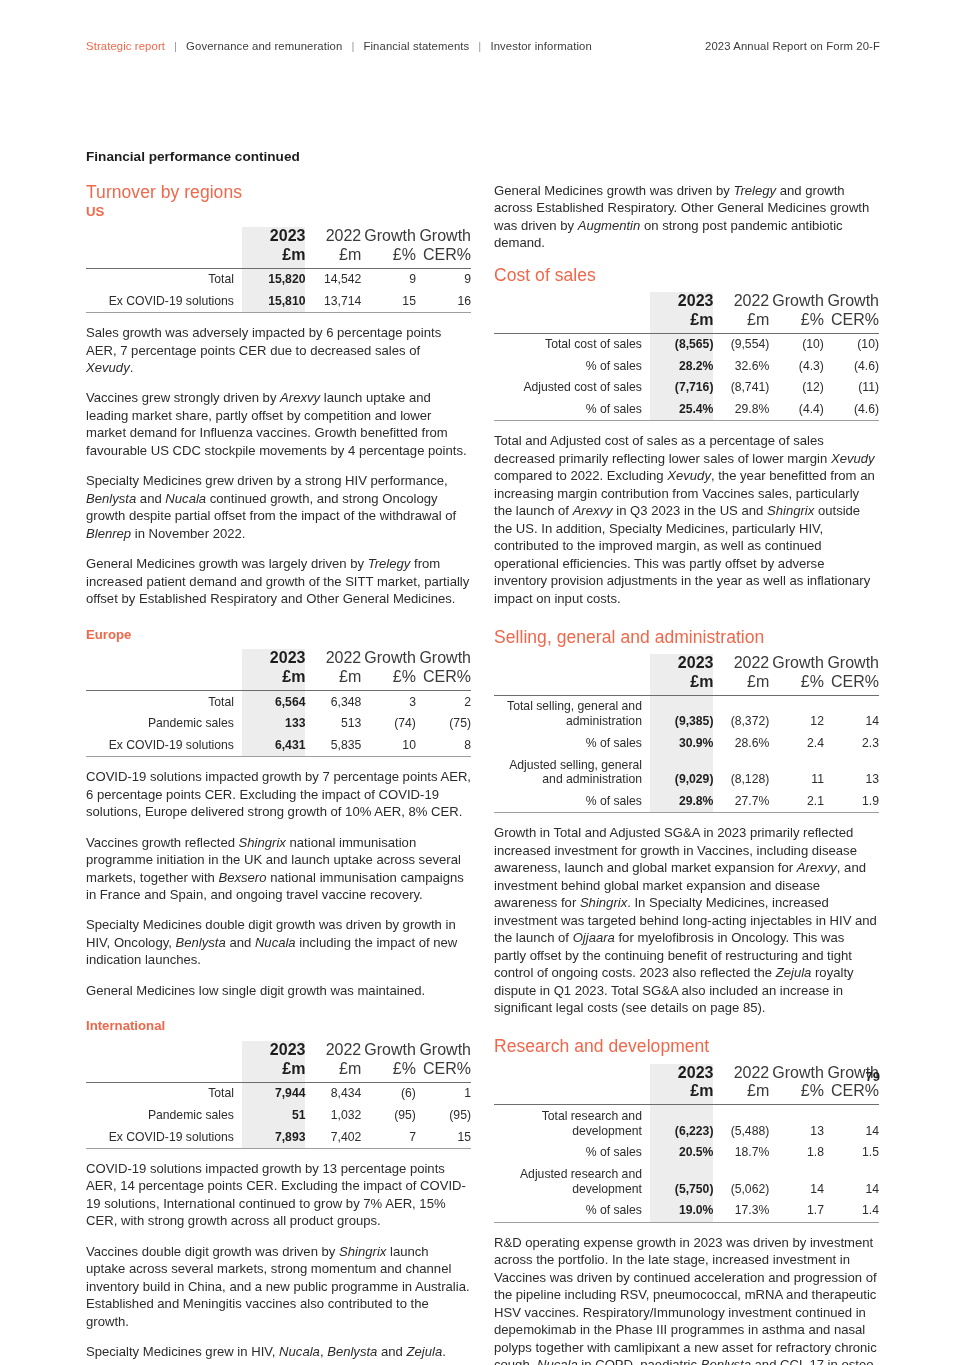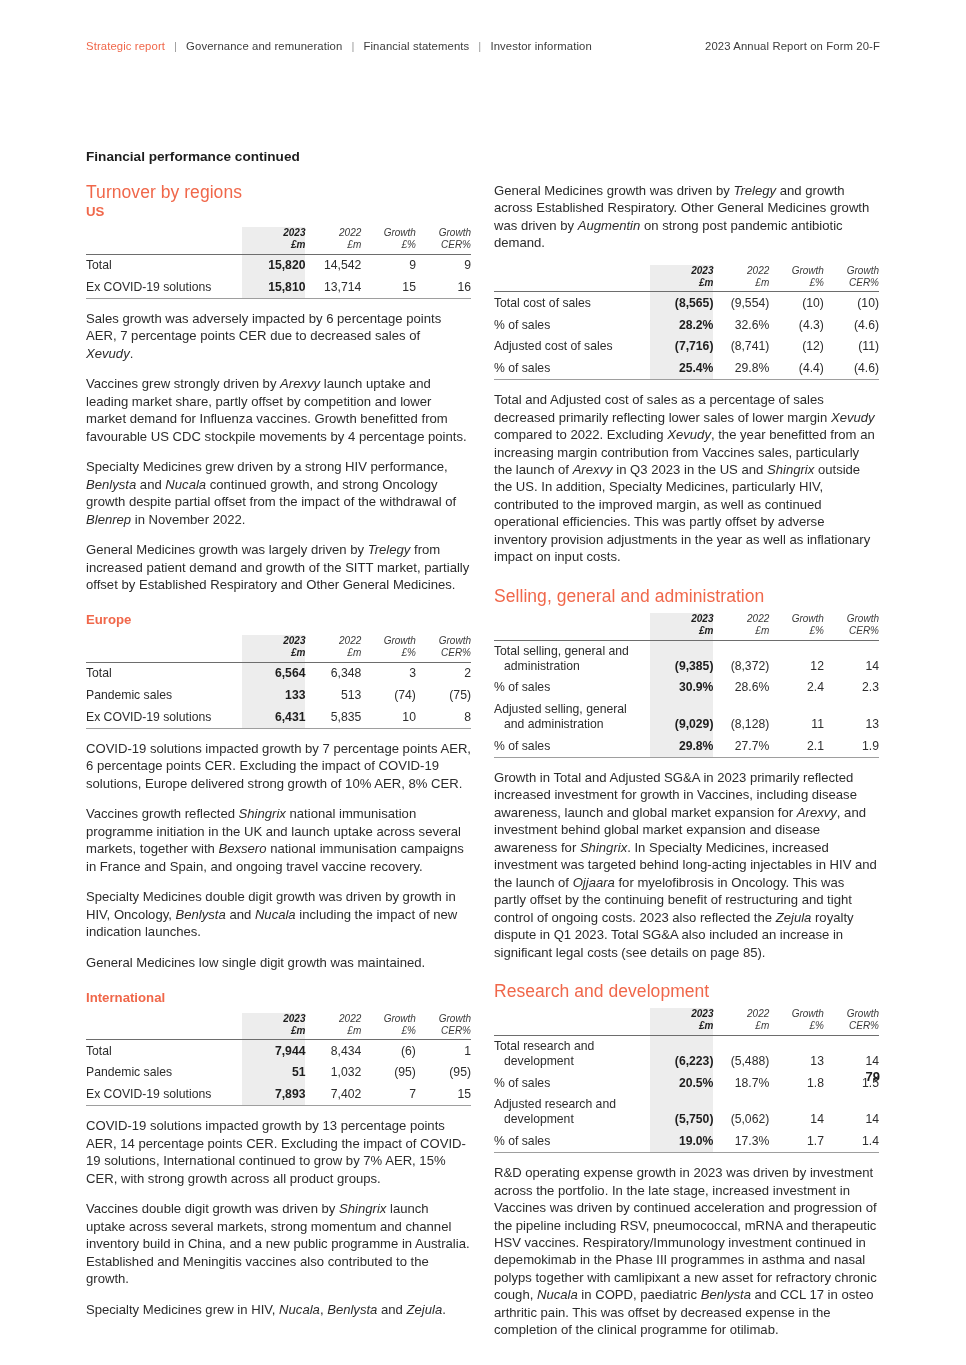--- a/index.html
+++ b/index.html
@@ -123,40 +123,39 @@
   table.fin th,
   table.fin td {
     padding: 0;
     vertical-align: bottom;
     font-weight: normal;
   }
   table.fin thead th {
     text-align: right;
     line-height: 1.18;
     padding-bottom: 3px;
-    font-size: 10px;
+    font-size: 16px;
     color: #3a3a3a;
     white-space: pre-line;
-    font-style: italic;
   }
   table.fin thead th.lbl { text-align: left; }
   table.fin thead th.y23 {
     font-weight: bold;
     color: #1d1d1d;
   }
   table.fin thead tr.hdr th {
     border-bottom: 1.1px solid #6d6d6d;
   }
   table.fin tbody td {
     text-align: right;
     padding: 3.4px 0 3.4px 0;
     line-height: 1.22;
   }
   table.fin tbody td.lbl {
-    text-align: left;
+    text-align: right;
     padding-right: 8px;
   }
   table.fin tbody td.y23 {
     font-weight: bold;
     color: #1d1d1d;
   }
   table.fin tbody tr:last-child td {
     border-bottom: 1.1px solid #9e9e9e;
   }
   
@@ -356,20 +355,21 @@
     <p class="body">COVID-19 solutions impacted growth by 13 percentage points AER, 14 percentage points CER.  Excluding the impact of COVID-19 solutions, International continued to grow by 7% AER, 15% CER, with strong growth across all product groups.</p>
     <p class="body">Vaccines double digit growth was driven by <i>Shingrix</i> launch uptake across several markets, strong momentum and channel inventory build in China, and a new public programme in Australia. Established and Meningitis vaccines also contributed to the growth.</p>
     <p class="body">Specialty Medicines grew in HIV, <i>Nucala</i>, <i>Benlysta</i> and <i>Zejula</i>.</p>
 
   </div>
 
   <div class="col col-right">
 
     <p class="body">General Medicines growth was driven by <i>Trelegy</i> and growth across Established Respiratory. Other General Medicines growth was driven by <i>Augmentin</i> on strong post pandemic antibiotic demand.</p>
 
+    <h2 class="section">Cost of sales</h2>
 
     <table class="fin">
       <colgroup>
           <col class="c-lbl">
           <col class="c-23">
           <col class="c-22">
           <col class="c-g1">
           <col class="c-g2">
         </colgroup>
       <thead>

